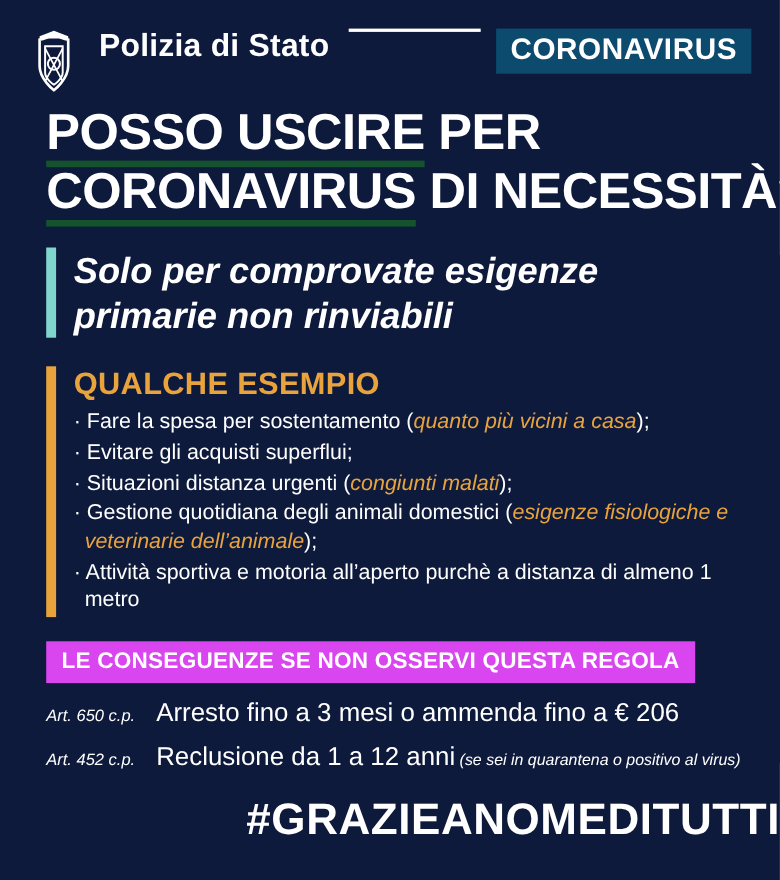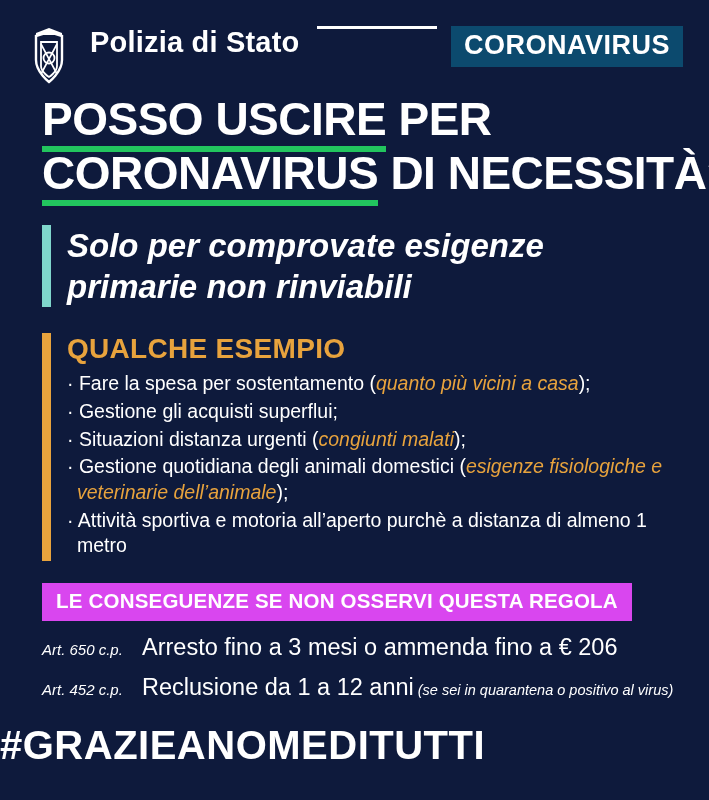--- a/index.html
+++ b/index.html
@@ -67,21 +67,21 @@
   }
   .title-line {
     color: #ffffff;
     font-size: 46px;
     font-weight: bold;
     line-height: 1.18;
     letter-spacing: -0.5px;
     white-space: nowrap;
   }
   .title-line .underline-soft {
-    border-bottom: 6px solid #22c55e;
+    border-bottom: 6px solid #14532d;
     padding-bottom: 1px;
   }
 
   
   .subtitle-row {
     display: flex;
     margin: 24px 26px 0 42px;
   }
   .accent-bar-teal {
     width: 9px;
@@ -158,21 +158,21 @@
   .cons-text {
     font-size: 23.5px;
   }
   .cons-text .small-note {
     font-size: 14.5px;
     font-style: italic;
   }
 
   
   .hashtag {
-    text-align: left;
+    text-align: right;
     color: #ffffff;
     font-size: 40px;
     font-weight: bold;
     letter-spacing: 0.5px;
     margin-top: 22px;
   }
 </style>
 </head>
 <body>
 
@@ -213,21 +213,21 @@
   <div class="examples-row">
     <div class="accent-bar-orange"></div>
     <div class="examples-content">
       <div class="examples-title">QUALCHE ESEMPIO</div>
 
       <div class="example-item">
         <span>· Fare la spesa per sostentamento (</span><span class="hl">quanto più vicini a casa</span><span>);</span>
       </div>
 
       <div class="example-item">
-        <span>· Gestione gli acquisti superflui;</span><span class="hl"></span><span></span>
+        <span>· Evitare gli acquisti superflui;</span><span class="hl"></span><span></span>
       </div>
 
       <div class="example-item">
         <span>· Situazioni distanza urgenti (</span><span class="hl">congiunti malati</span><span>);</span>
       </div>
 
       <div class="example-item">
         <span>· Gestione quotidiana degli animali domestici (</span><span class="hl">esigenze fisiologiche e veterinarie dell’animale</span><span>);</span>
       </div>
 

